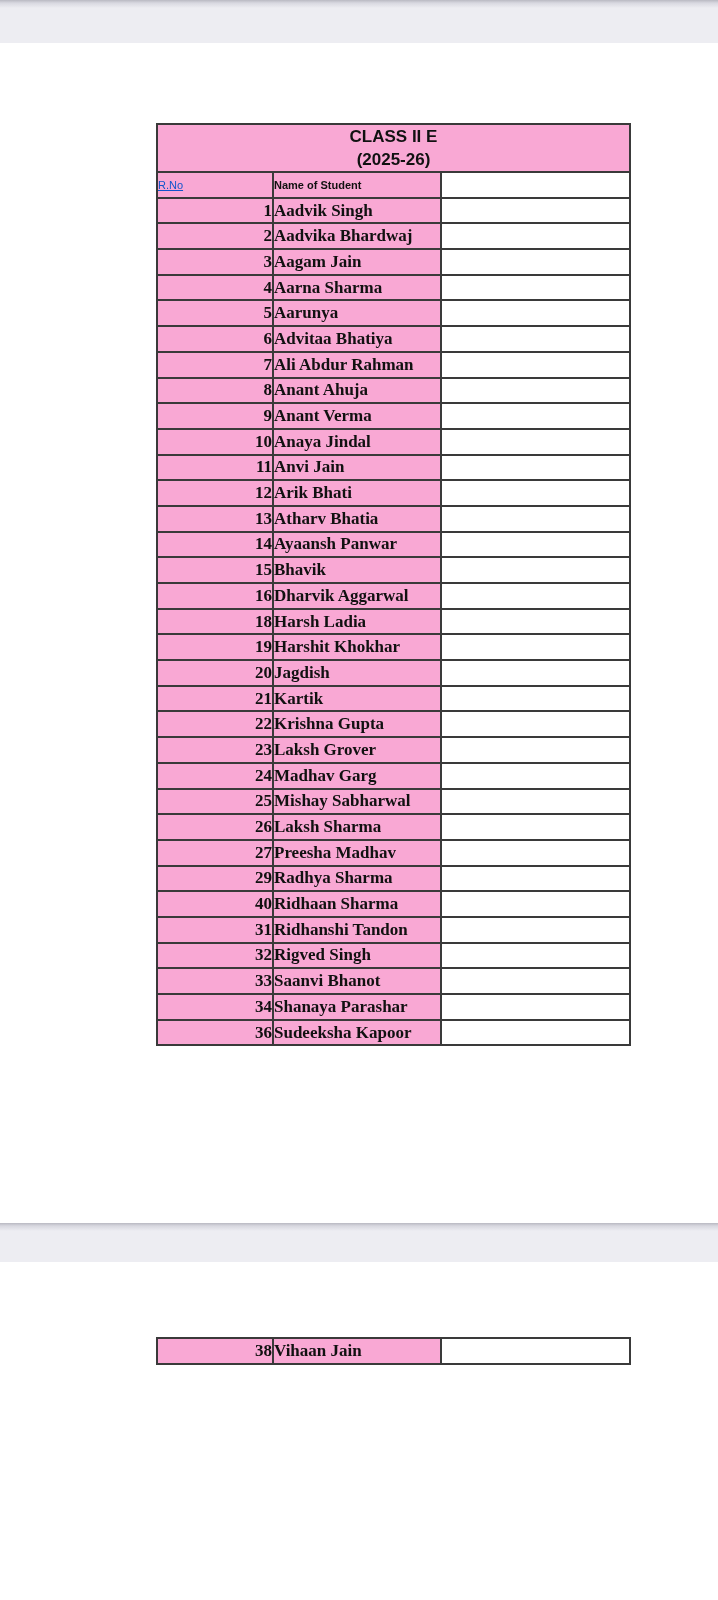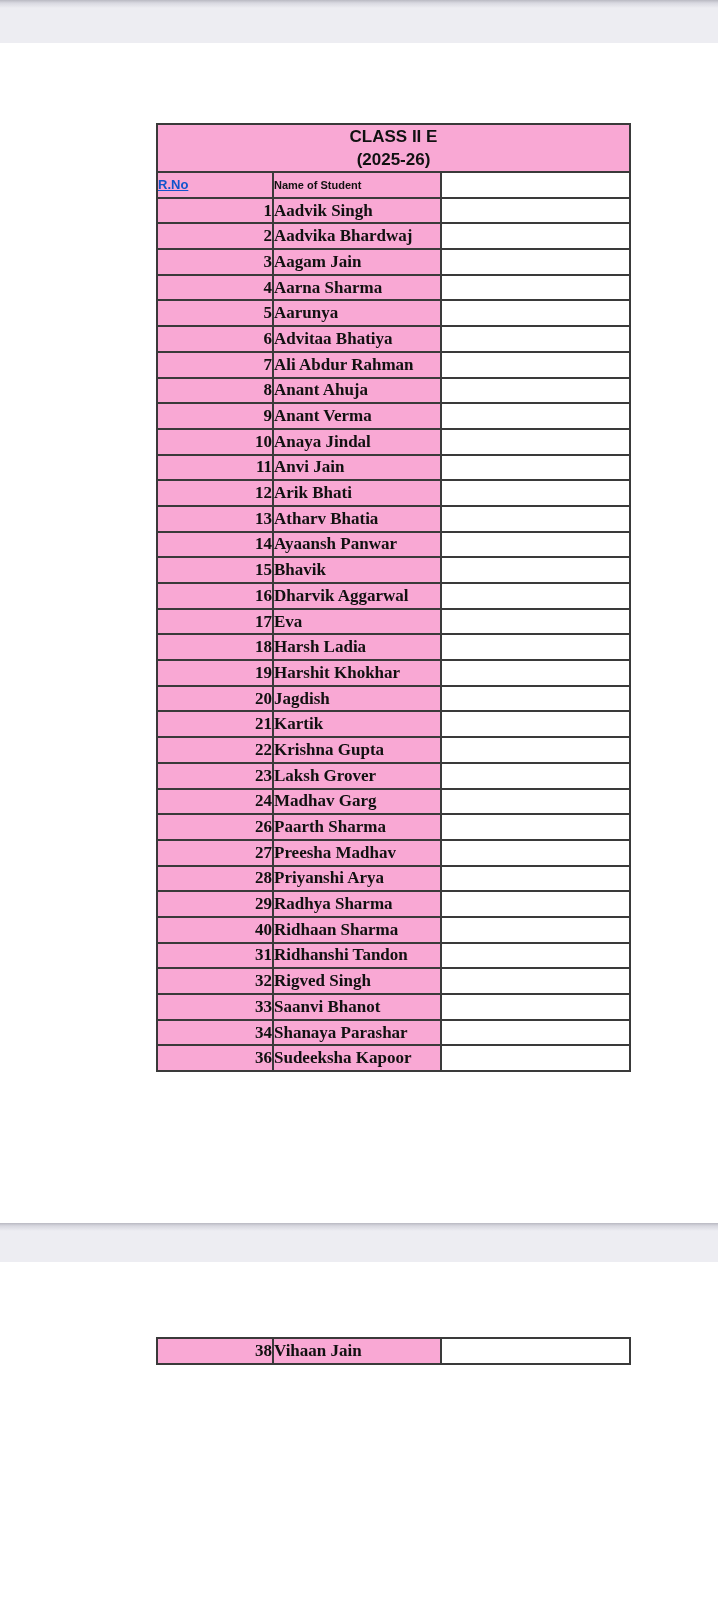--- a/index.html
+++ b/index.html
@@ -56,22 +56,22 @@
   .title-line {
     font-family: "Liberation Sans", sans-serif;
     font-weight: bold;
     font-size: 17px;
     line-height: 23px;
     color: #111111;
   }
 
   th.h-rno {
     font-family: "Liberation Sans", sans-serif;
-    font-weight: bold;
-    font-size: 13px;
+    font-weight: normal;
+    font-size: 11px;
     text-align: left;
     padding-left: 3px;
     color: #1155cc;
     text-decoration: underline;
   }
   th.h-name {
     font-family: "Liberation Sans", sans-serif;
     font-weight: bold;
     font-size: 11px;
     text-align: left;
@@ -199,25 +199,20 @@
           <td class="c-no">15</td>
           <td class="c-name">Bhavik</td>
           <td class="c-blank"></td>
         </tr>
         <tr>
           <td class="c-no">16</td>
           <td class="c-name">Dharvik Aggarwal</td>
           <td class="c-blank"></td>
         </tr>
         <tr>
-          <td class="c-no">17</td>
-          <td class="c-name">Eva</td>
-          <td class="c-blank"></td>
-        </tr>
-        <tr>
           <td class="c-no">18</td>
           <td class="c-name">Harsh Ladia</td>
           <td class="c-blank"></td>
         </tr>
         <tr>
           <td class="c-no">19</td>
           <td class="c-name">Harshit Khokhar</td>
           <td class="c-blank"></td>
         </tr>
         <tr>
@@ -239,32 +234,32 @@
           <td class="c-no">23</td>
           <td class="c-name">Laksh Grover</td>
           <td class="c-blank"></td>
         </tr>
         <tr>
           <td class="c-no">24</td>
           <td class="c-name">Madhav Garg</td>
           <td class="c-blank"></td>
         </tr>
         <tr>
+          <td class="c-no">25</td>
+          <td class="c-name">Mishay Sabharwal</td>
+          <td class="c-blank"></td>
+        </tr>
+        <tr>
           <td class="c-no">26</td>
-          <td class="c-name">Paarth Sharma</td>
+          <td class="c-name">Laksh Sharma</td>
           <td class="c-blank"></td>
         </tr>
         <tr>
           <td class="c-no">27</td>
           <td class="c-name">Preesha Madhav</td>
-          <td class="c-blank"></td>
-        </tr>
-        <tr>
-          <td class="c-no">28</td>
-          <td class="c-name">Priyanshi Arya</td>
           <td class="c-blank"></td>
         </tr>
         <tr>
           <td class="c-no">29</td>
           <td class="c-name">Radhya Sharma</td>
           <td class="c-blank"></td>
         </tr>
         <tr>
           <td class="c-no">40</td>
           <td class="c-name">Ridhaan Sharma</td>

